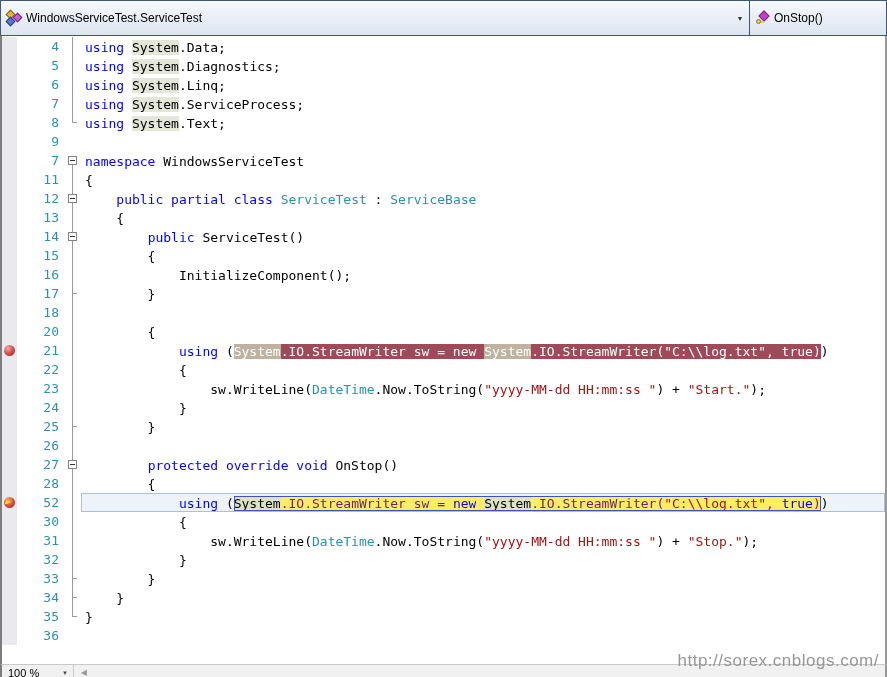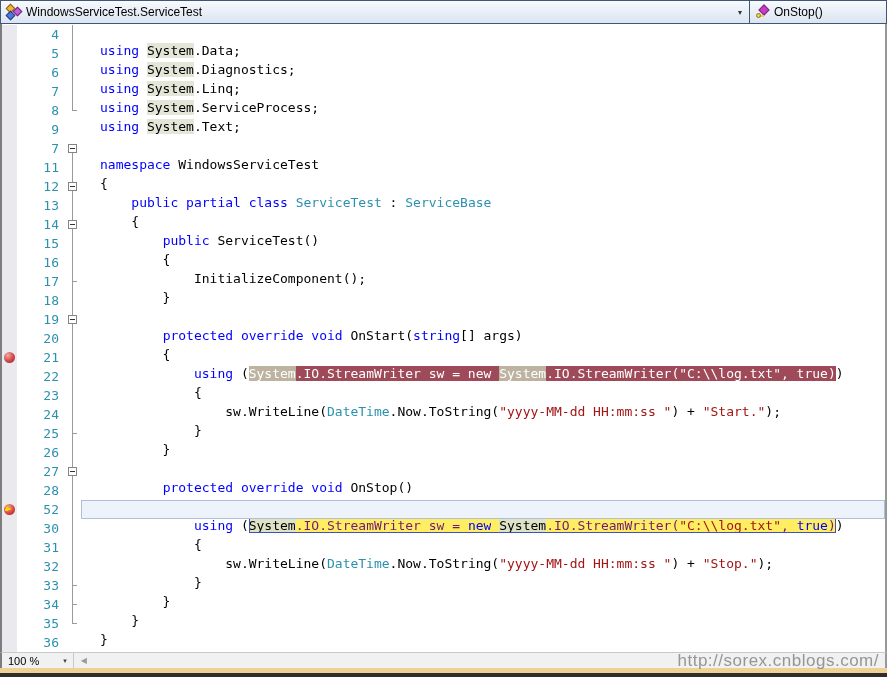--- a/index.html
+++ b/index.html
@@ -1,20 +1,20 @@
 <!DOCTYPE html>
 <html style="--kw: #0000ff; --type: #2b91af; --str: #a31515; --lnum: #2b91af; --sys: #e4e6d7; --bp: #9e4a58; --bpsys: #bdb3a0; --cs: #ffee61; --csb: #3f51c1;"><head>
 <meta charset="utf-8">
 <style>
   html,body{margin:0;padding:0;background:#fff;}
   .window{width:887px;height:677px;position:relative;background:#fff;overflow:hidden;
           font-family:"Liberation Sans",sans-serif;}
 
   
-  .navbar{height:24px;box-sizing:border-box;border:1px solid #3f5677;
+  .navbar{height:36px;box-sizing:border-box;border:1px solid #3f5677;
           background:linear-gradient(#f7fafd,#dbe4f0);display:flex;}
   .nav-left{flex:1;display:flex;align-items:center;padding:0 5px;gap:4px;
             border-right:1px solid #3f5677;}
   .nav-right{width:128px;display:flex;align-items:center;padding:0 4px;gap:4px;}
   .nav-label{font-size:12px;color:#000;white-space:nowrap;}
   .dd-arrow{margin-left:auto;font-size:8px;color:#333;padding-right:2px;}
 
   
   .icon16{width:16px;height:16px;position:relative;flex:none;}
   .dmd{position:absolute;width:7px;height:7px;transform:rotate(45deg);box-sizing:border-box;}
@@ -29,21 +29,21 @@
 
   
   .code-area{height:628px;box-sizing:border-box;border-left:2px solid #7d7d7d;
              border-right:2px solid #989898;background:#fff;padding-top:1px;overflow:hidden;}
   .row{display:flex;height:19px;}
   .gut{width:15px;flex:none;background:#eaeaee;position:relative;}
   .num{width:42px;flex:none;text-align:right;padding-right:5px;color:var(--lnum);
        font:13px/19px "DejaVu Sans Mono",monospace;}
   .ol{width:17px;flex:none;position:relative;}
   .codecell{flex:1;position:relative;}
-  .codecell pre{margin:16px;padding:0 0 0 3px;font:13px/19px "DejaVu Sans Mono",monospace;
+  .codecell pre{margin:1px;padding:0 0 0 3px;font:13px/19px "DejaVu Sans Mono",monospace;
                 white-space:pre;color:#000;}
   .codecell.cur{background:#edf2fb;outline:1px solid #aebfd9;outline-offset:-1px;}
 
   
   .k{color:var(--kw);} .t{color:var(--type);} .s{color:var(--str);}
   .sys{background:var(--sys);}
   .bp{background:var(--bp);color:#fff;}
   .bpsys{background:var(--bpsys);color:#fff;}
   .csbox{outline:1px solid var(--csb);outline-offset:-1px;background:var(--cs);}
   .cs{background:var(--cs);color:#701a75;}
@@ -267,34 +267,20 @@
           <div class="num">18</div>
           <div class="ol">
             <i class="olv"></i>
           </div>
           <div class="codecell">
             <pre></pre>
           </div>
         </div>
         <div class="row">
           <div class="gut"></div>
-          <div class="num">19</div>
-          <div class="ol">
-            <i class="ola"></i>
-            <i class="olb"></i>
-            <span class="fold-box">
-              <i></i>
-            </span>
-          </div>
-          <div class="codecell">
-            <pre><span>        </span><span class="k">protected override void</span><span> OnStart(</span><span class="k">string</span><span>[] args)</span></pre>
-          </div>
-        </div>
-        <div class="row">
-          <div class="gut"></div>
           <div class="num">20</div>
           <div class="ol">
             <i class="olv"></i>
           </div>
           <div class="codecell">
             <pre><span>        {</span></pre>
           </div>
         </div>
         <div class="row">
           <div class="gut">

